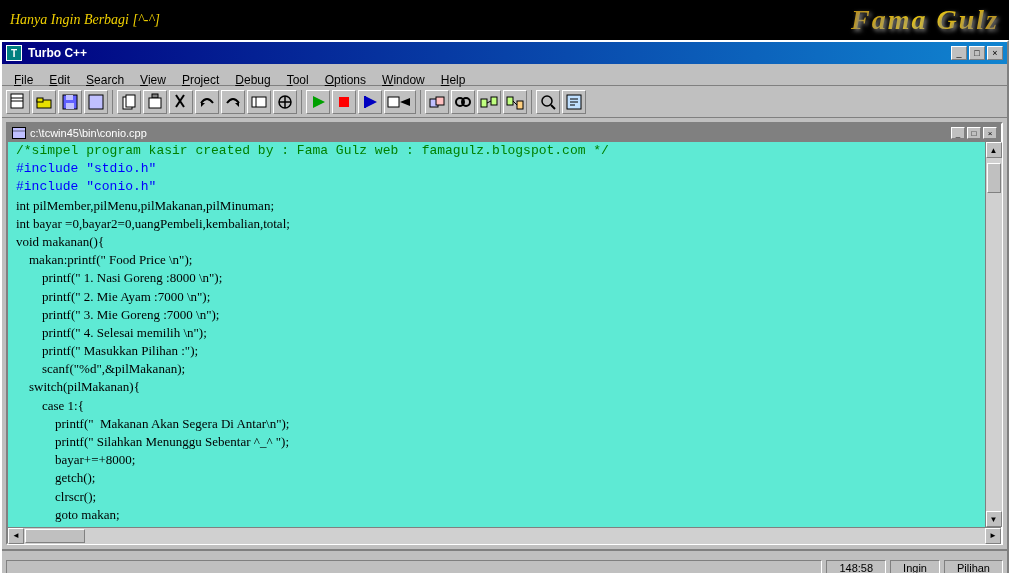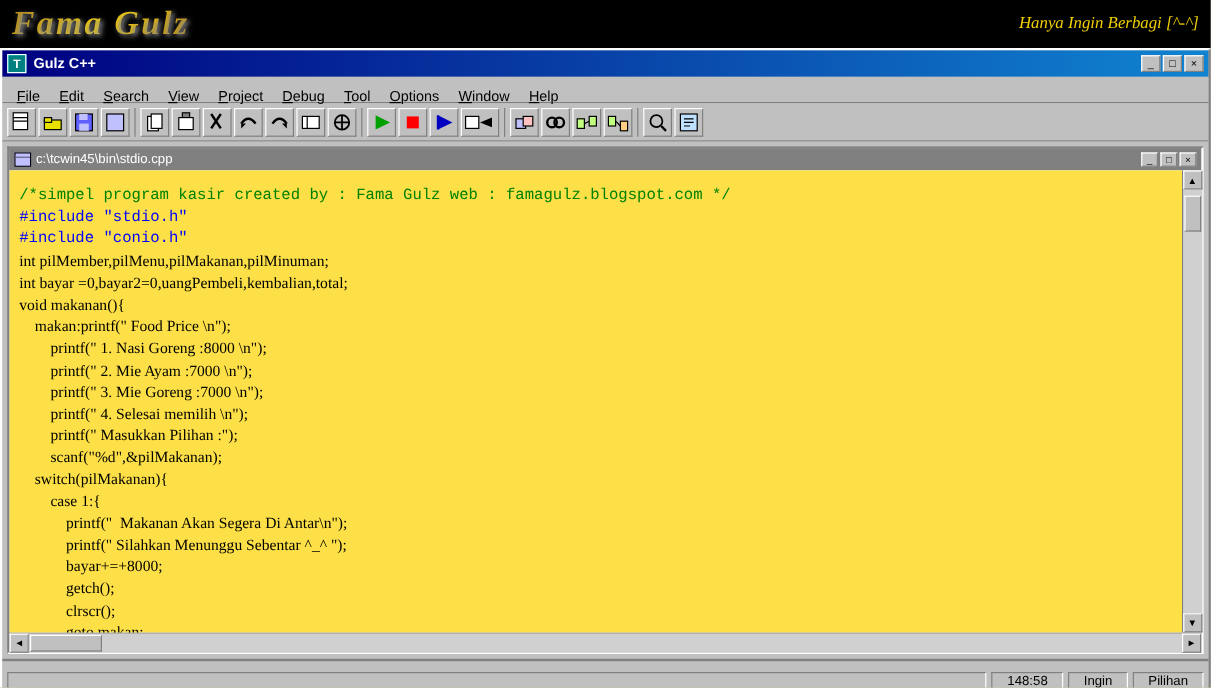--- a/index.html
+++ b/index.html
@@ -214,24 +214,24 @@
 
     
     #code-container {
       display: flex;
       height: 385px;
       background: #fff;
       position: relative;
     }
     #code-editor {
       flex: 1;
-      background: #fde047;
+      background: #5eead4;
       font-family: 'Courier New', monospace;
       font-size: 13px;
-      padding: 12px 8px;
+      padding: 0 8px;
       overflow-y: hidden;
       overflow-x: hidden;
       white-space: pre;
       line-height: 1.4;
       color: #000;
     }
     .code-line { display: block; }
     .c-comment { color: #008000; }
     .c-preprocessor { color: #0000ff; }
     .c-normal { color: #000000; font-family: Liberation Serif, serif; }
@@ -331,38 +331,38 @@
       height: 16px;
       display: flex;
       align-items: center;
     }
     .bottom-main { flex: 1; }
   </style>
 </head>
 <body>
 
 <div id="banner">
-  <div id="banner-left">Fama Gulz</div>
   <div id="banner-right" style="font-family: 'Times New Roman', serif; font-size: 14px; font-style: italic; color: #f0d000;">
     <span>Hanya Ingin Berbagi
 [^-^]</span>
   </div>
+  <div id="banner-left">Fama Gulz</div>
 </div>
 
 <div id="window">
 
   <div id="title-bar">
     <div id="title-bar-left">
       <div id="title-icon">
         <svg width="14" height="14" viewBox="0 0 14 14">
           <rect x="0" y="0" width="14" height="14" fill="#008080"></rect>
           <text x="7" y="11" text-anchor="middle" fill="white" font-size="10" font-weight="bold">T</text>
         </svg>
       </div>
-      <span id="title-text">Gulz C++</span>
+      <span id="title-text">Turbo C++</span>
     </div>
     <div id="title-buttons">
       <div class="title-btn">_</div>
       <div class="title-btn">□</div>
       <div class="title-btn">×</div>
     </div>
   </div>
 
   <div id="menu-bar">
     <div class="menu-item"><span class="underline">F</span>ile</div>
@@ -523,21 +523,21 @@
     <div id="inner-window">
 
       <div id="inner-title-bar">
         <div id="inner-title-left">
           <div id="inner-title-icon">
             <svg width="12" height="10">
                 <rect x="0" y="0" width="12" height="10" fill="#c0c0ff"></rect>
                 <line x1="0" y1="3" x2="12" y2="3" stroke="#000" stroke-width="0.5"></line>
               </svg>
           </div>
-          <span style="color:white; font-size:11px;">c:\tcwin45\bin\stdio.cpp</span>
+          <span style="color:white; font-size:11px;">c:\tcwin45\bin\conio.cpp</span>
         </div>
         <div id="inner-title-buttons">
           <div class="inner-btn">_</div>
           <div class="inner-btn">□</div>
           <div class="inner-btn">×</div>
         </div>
       </div>
 
       <div id="code-container">
         <div id="code-editor"><span class="code-line c-comment">/*simpel program kasir created by : Fama Gulz web : famagulz.blogspot.com */</span><span class="code-line c-preprocessor">#include "stdio.h"</span><span class="code-line c-preprocessor">#include "conio.h"</span><span class="code-line c-normal">int pilMember,pilMenu,pilMakanan,pilMinuman;</span><span class="code-line c-normal">int bayar =0,bayar2=0,uangPembeli,kembalian,total;</span><span class="code-line c-normal">void makanan(){</span><span class="code-line c-normal">    makan:printf(" Food Price \n");</span><span class="code-line c-normal">        printf(" 1. Nasi Goreng :8000 \n");</span><span class="code-line c-normal">        printf(" 2. Mie Ayam :7000 \n");</span><span class="code-line c-normal">        printf(" 3. Mie Goreng :7000 \n");</span><span class="code-line c-normal">        printf(" 4. Selesai memilih \n");</span><span class="code-line c-normal">        printf(" Masukkan Pilihan :");</span><span class="code-line c-normal">        scanf("%d",&amp;pilMakanan);</span><span class="code-line c-normal">    switch(pilMakanan){</span><span class="code-line c-normal">        case 1:{</span><span class="code-line c-normal">            printf("  Makanan Akan Segera Di Antar\n");</span><span class="code-line c-normal">            printf(" Silahkan Menunggu Sebentar ^_^ ");</span><span class="code-line c-normal">            bayar+=+8000;</span><span class="code-line c-normal">            getch();</span><span class="code-line c-normal">            clrscr();</span><span class="code-line c-normal">            goto makan;</span></div>

